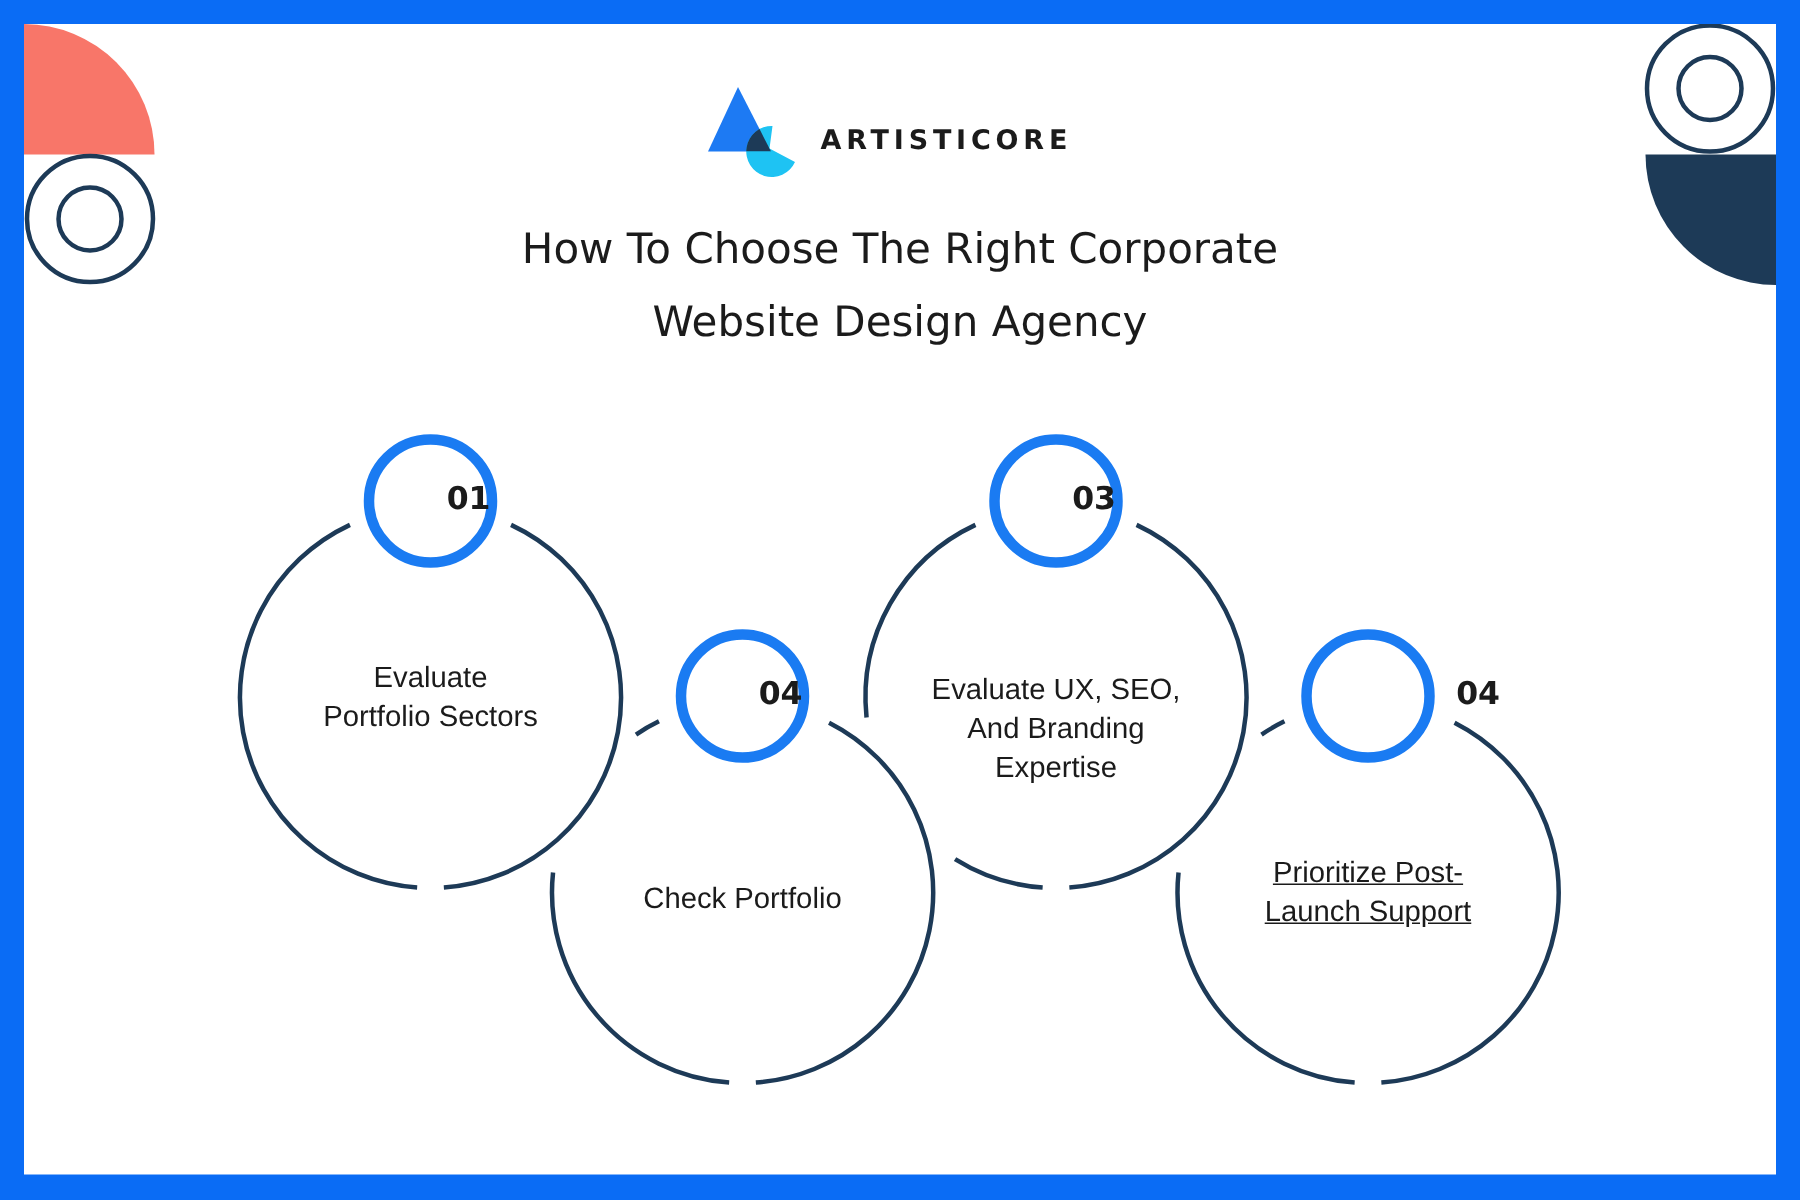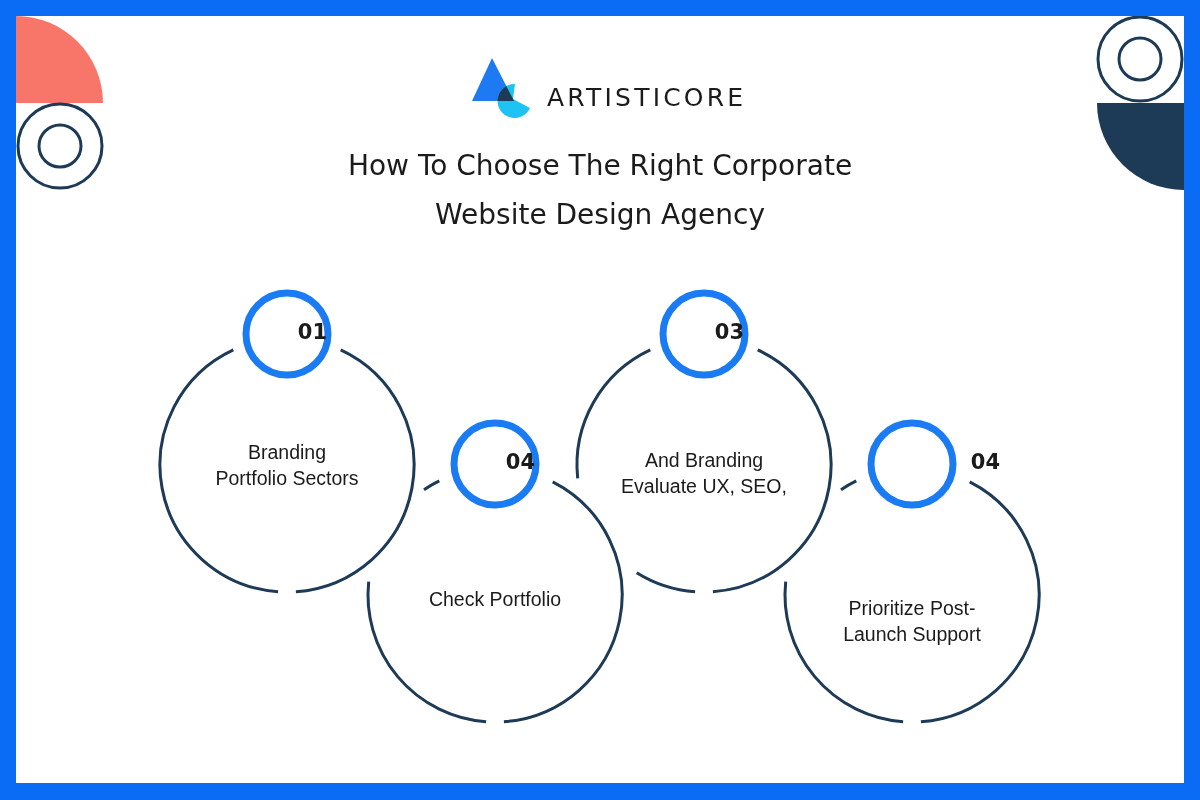--- a/index.html
+++ b/index.html
@@ -1,19 +1,19 @@
 <!DOCTYPE html>
 <html><head>
 <meta charset="utf-8">
 <style>
   html, body { margin:0; padding:0; }
   body { width:1200px; height:800px; overflow:hidden; background:#0a6cf5; position:relative; font-family:"Liberation Sans", sans-serif; }
   .frame { position:absolute; left:16px; top:16px; width:1168px; height:767px; background:#ffffff; overflow:hidden; }
   .layer { position:absolute; left:0; top:0; width:1200px; height:800px; }
-  .logo-text { position:absolute; left:547px; top:83px; font-size:25px; font-weight:normal; letter-spacing:3.2px; color:#1b1b1b; font-family:"DejaVu Sans", sans-serif; }
+  .logo-text { position:absolute; left:547px; top:83px; font-size:18px; font-weight:bold; letter-spacing:3.2px; color:#1b1b1b; font-family:"DejaVu Sans", sans-serif; }
   .title { position:absolute; left:0; width:1200px; text-align:center; font-size:28px; color:#1b1b1b; line-height:35px; font-family:"DejaVu Sans", sans-serif; }
   .title.l1 { top:148px; }
   .title.l2 { top:197px; }
   .badge-num { position:absolute; width:80px; text-align:right; font-size:21px; font-weight:bold; color:#1b1b1b; font-family:"DejaVu Sans", sans-serif; }
   .step-text { position:absolute; width:220px; text-align:center; font-size:19.5px; line-height:26px; color:#1b1b1b; font-family:"Liberation Sans", sans-serif; }
 </style>
 </head>
 <body>
 
 <div class="frame"></div>
@@ -84,26 +84,27 @@
 
 <div class="title l1">How To Choose The Right Corporate</div>
 <div class="title l2">Website Design Agency</div>
 
 <div class="badge-num" style="left:247px; top:320px;">01</div>
 <div class="badge-num" style="left:455px; top:450px;">04</div>
 <div class="badge-num" style="left:664px; top:320px;">03</div>
 <div class="badge-num" style="left:920px; top:450px;">04</div>
 
 <div class="step-text" style="left:177px; top:439px;">
-  <div>Branding</div>
+  <div>Evaluate</div>
   <div>Portfolio Sectors</div>
 </div>
 <div class="step-text" style="left:385px; top:586px;">
   <div>Check Portfolio</div>
 </div>
 <div class="step-text" style="left:594px; top:447px;">
+  <div>Evaluate UX, SEO,</div>
   <div>And Branding</div>
-  <div>Evaluate UX, SEO,</div>
+  <div>Expertise</div>
 </div>
-<div class="step-text" style="left:802px; top:595px;">
+<div class="step-text" style="left:802px; top:569px;text-decoration:underline;">
   <div>Prioritize Post-</div>
   <div>Launch Support</div>
 </div>
 
 </body></html>

